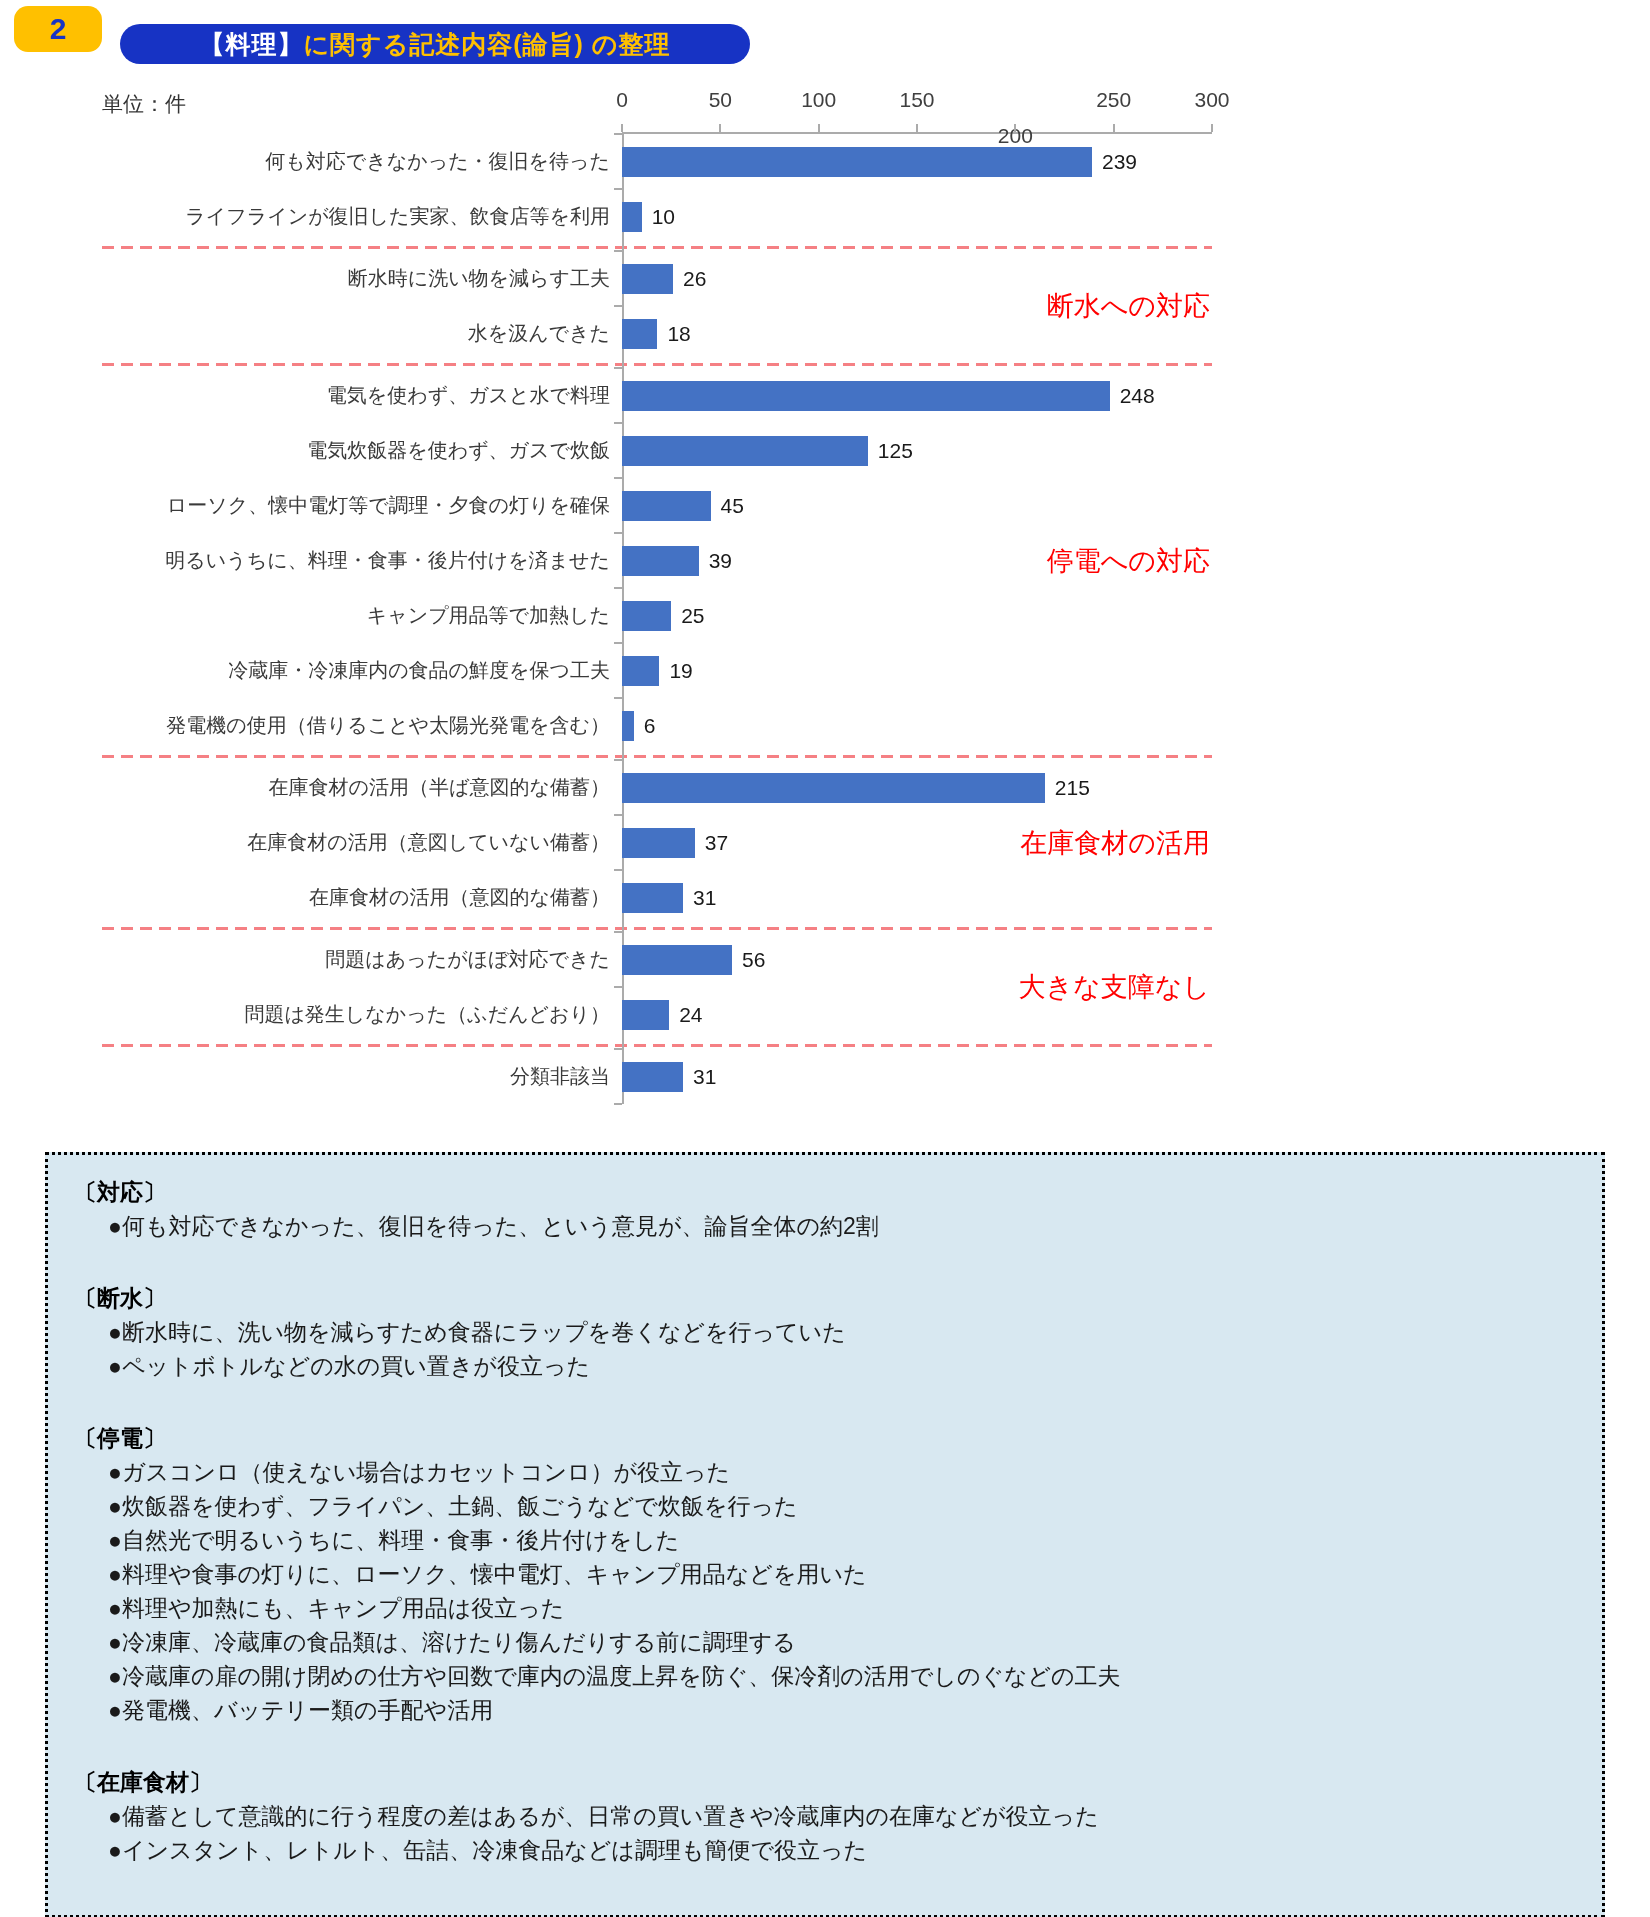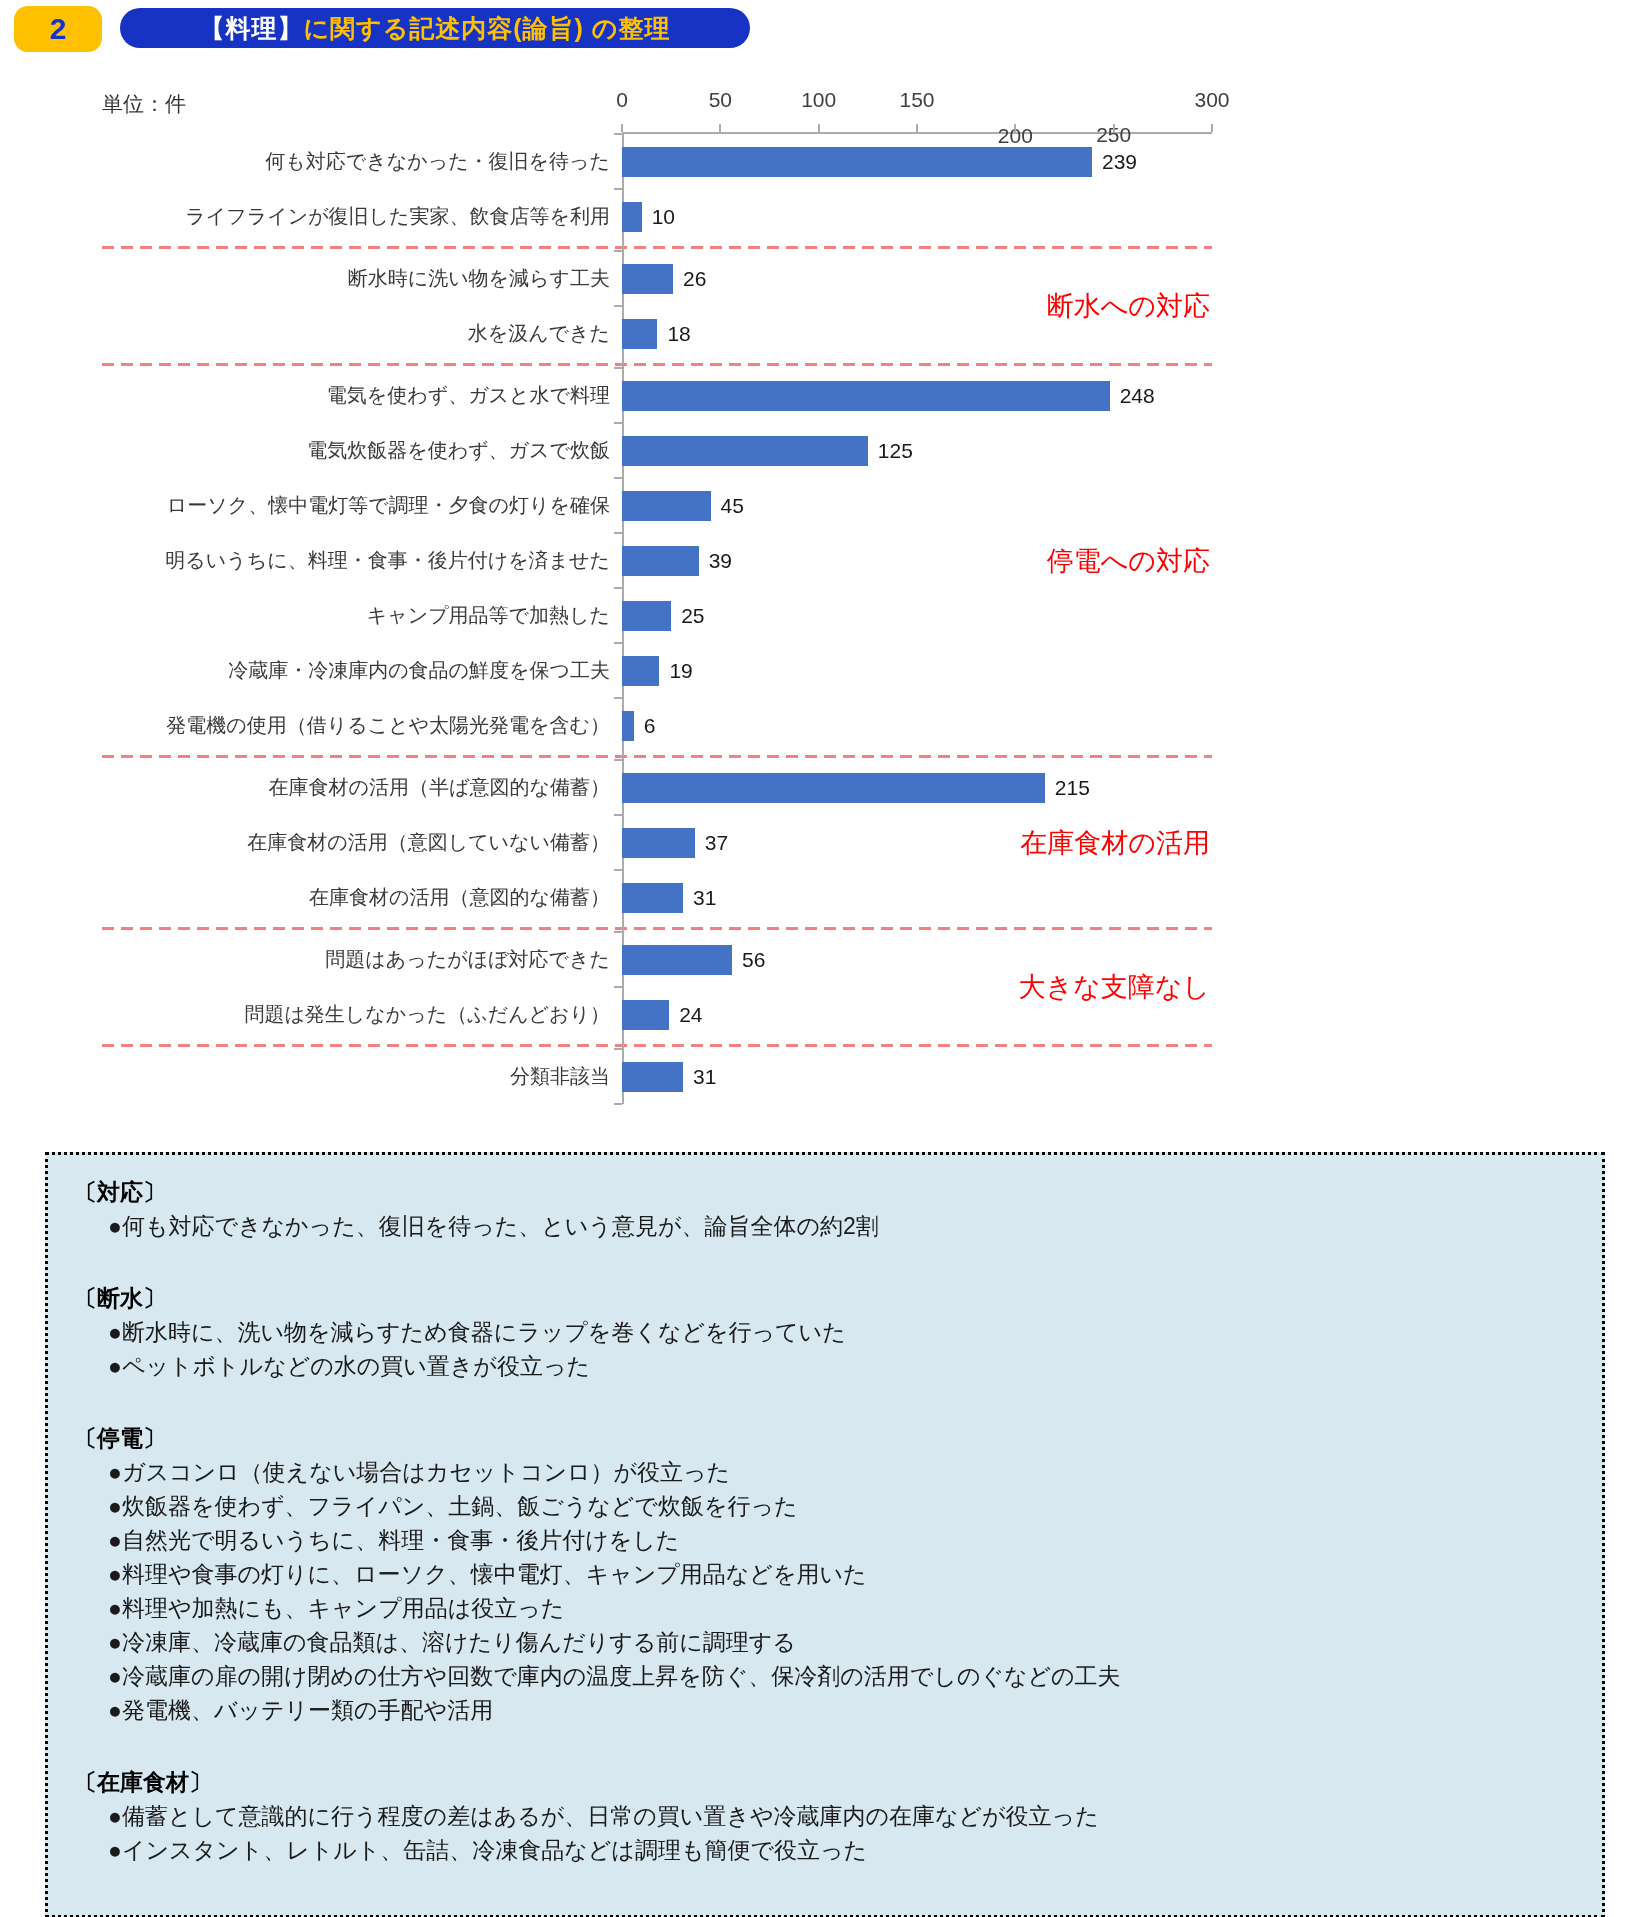--- a/index.html
+++ b/index.html
@@ -3,21 +3,21 @@
 <meta charset="utf-8">
 <style>
   html,body{margin:0;padding:0;background:#ffffff;}
   .page{position:relative;width:1650px;height:1917px;background:#ffffff;
         font-family:"Liberation Sans","DejaVu Sans",sans-serif;overflow:hidden;}
 
   
   .header{display:flex;align-items:flex-start;padding:6px 0 0 14px;height:54px;}
   .badge{width:88px;height:46px;border-radius:14px;background:#FFC000;color:#1733C4;
          font-size:30px;font-weight:bold;display:flex;align-items:center;justify-content:center;}
-  .banner{margin-left:18px;margin-top:2px;width:630px;height:40px;border-radius:22px;background:#1733C4;
+  .banner{margin-left:18px;margin-top:18px;width:630px;height:40px;border-radius:22px;background:#1733C4;
           display:flex;align-items:center;justify-content:center;font-size:25px;font-weight:bold;letter-spacing:1px;}
   .banner .hl{color:#ffffff;}
   .banner .rest{color:#FFC000;}
 
   
   .chart{position:relative;margin:28px 0 0 102px;width:1110px;}
   .plot-head{display:flex;height:46px;}
   .head-spacer{width:520px;position:relative;}
   .unit-label{position:absolute;left:0;top:2px;font-size:21px;color:#333333;}
   .axis-head{width:590px;position:relative;border-bottom:2px solid #ABABAB;}
@@ -69,21 +69,21 @@
           <div class="tick-label" style="left: 0%;">0</div>
           <div class="tick-mark" style="left: 0%;"></div>
           <div class="tick-label" style="left: 16.6667%;">50</div>
           <div class="tick-mark" style="left: 16.6667%;"></div>
           <div class="tick-label" style="left: 33.3333%; text-align: right;">100</div>
           <div class="tick-mark" style="left: 33.3333%;"></div>
           <div class="tick-label" style="left: 50%;">150</div>
           <div class="tick-mark" style="left: 50%;"></div>
           <div class="tick-label" style="left: 66.6667%; margin-top: 36px;">200</div>
           <div class="tick-mark" style="left: 66.6667%;"></div>
-          <div class="tick-label" style="left: 83.3333%; margin-top: 35px;">250</div>
+          <div class="tick-label" style="left: 83.3333%;">250</div>
           <div class="tick-mark" style="left: 83.3333%;"></div>
           <div class="tick-label" style="left: 100%;">300</div>
           <div class="tick-mark" style="left: 100%;"></div>
         </div>
     </div>
     <div class="sections">
       <div class="v-axis"></div>
     <div class="chart-section">
           <div class="chart-row">
             <div class="row-label">何も対応できなかった・復旧を待った</div>

